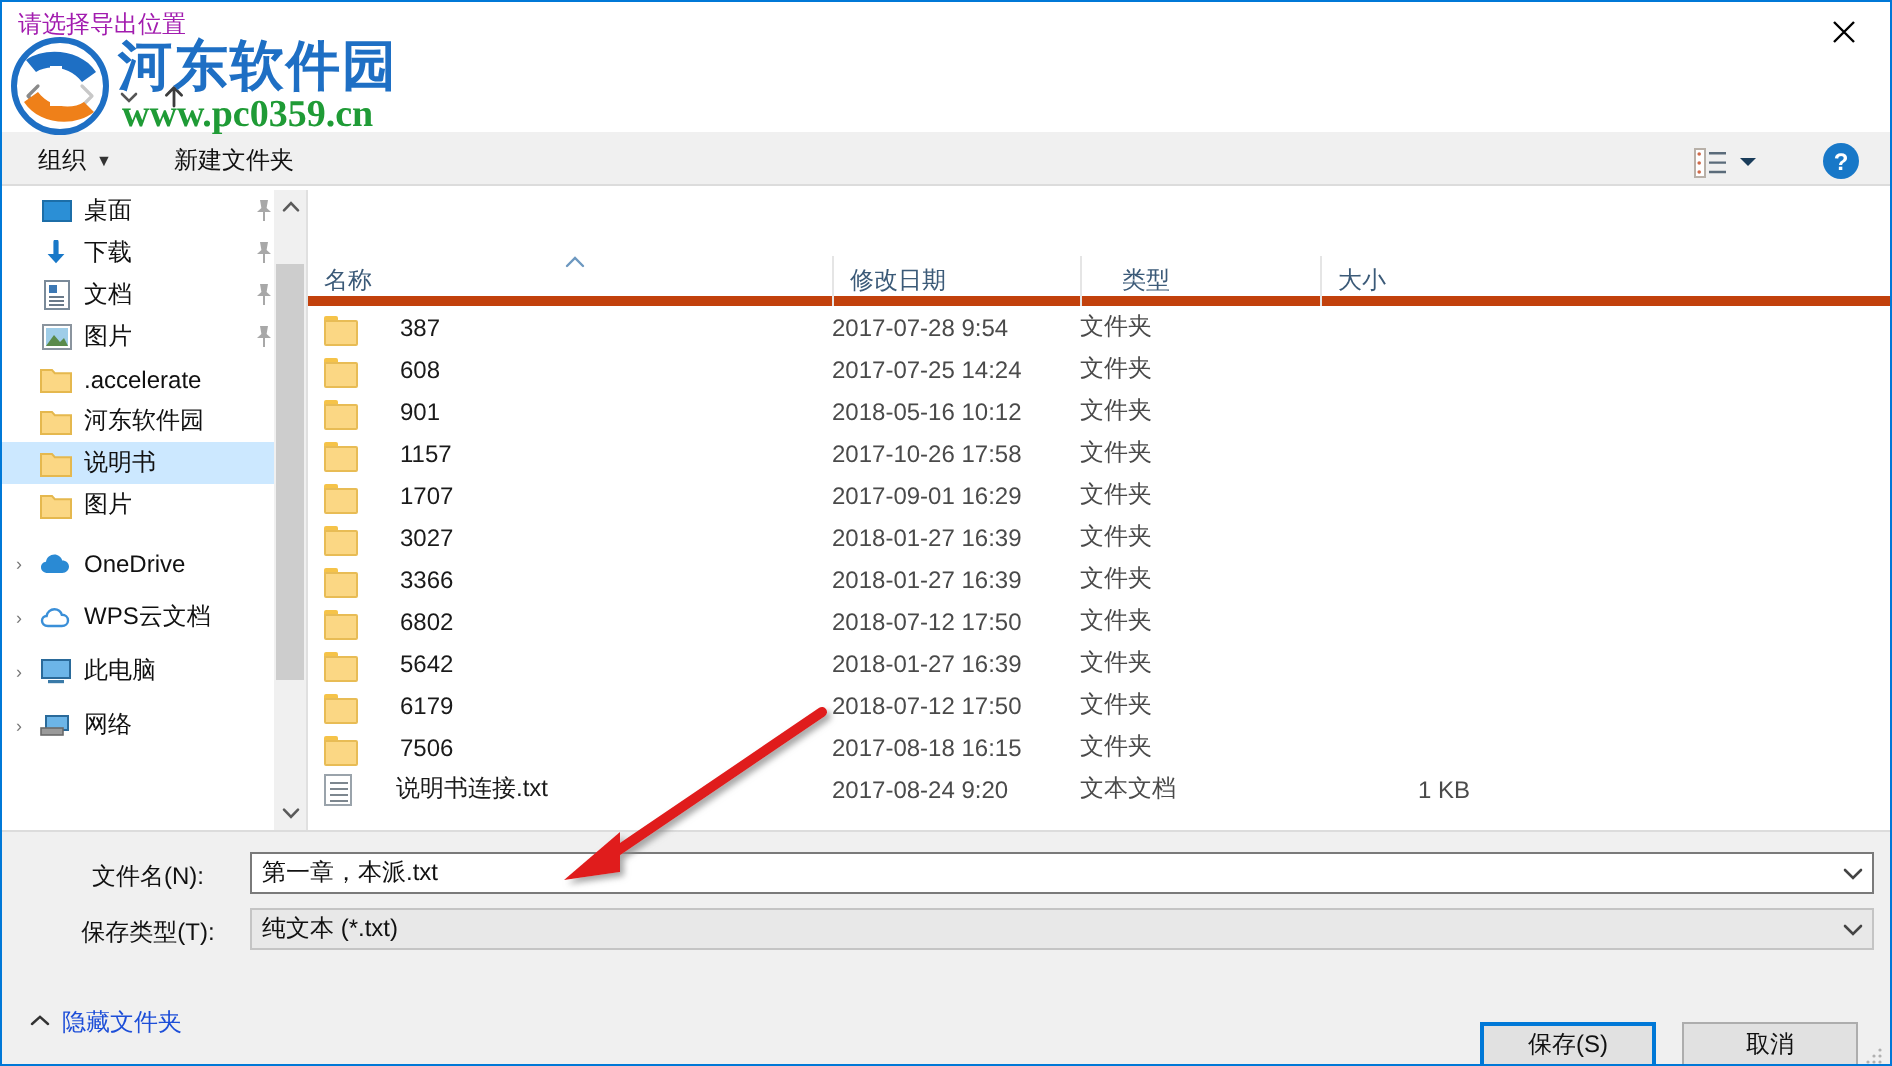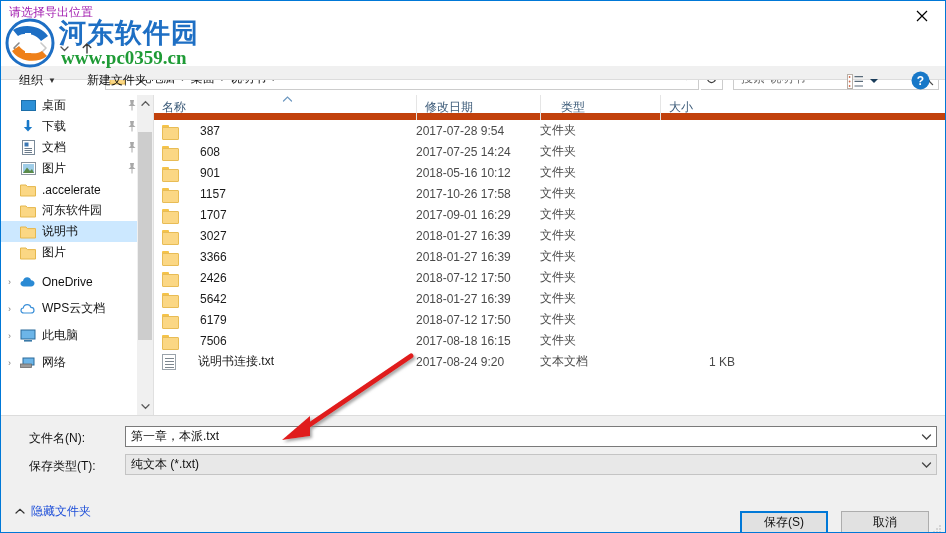--- a/index.html
+++ b/index.html
@@ -75,21 +75,21 @@
     display: flex; align-items: center;
   }
   #search-placeholder {
     flex: 1; font-size: 12px; color: #6e6e6e; padding-left: 7px;
     white-space: nowrap; overflow: hidden;
   }
   #search-icon { width: 22px; display: flex; align-items: center; justify-content: center; color: #4a4a4a; }
 
   
   #toolbar {
-    position: absolute; left: 0; top: 65px; width: 944px; height: 14px;
+    position: absolute; left: 0; top: 65px; width: 944px; height: 27px;
     background: #f0f0f0; border-bottom: 1px solid #dcdcdc;
   }
   .tb-item {
     position: absolute; top: 0; height: 29px;
     display: flex; align-items: center;
     font-size: 12px; color: #111111; padding: 0 8px; white-space: nowrap;
   }
   #tb-organize { left: 10px; }
   #tb-newfolder { left: 78px; }
   .tb-caret { margin-left: 5px; font-size: 8px; color: #333; }
@@ -146,21 +146,21 @@
     background: #e0e0e0;
   }
 
   
   #filelist {
     position: absolute; left: 153px; top: 0; width: 791px; height: 320px;
     background: #ffffff;
   }
   #col-headers {
     position: relative; height: 25px; width: 791px;
-    border-bottom: 7px solid #c2410c; background: #ffffff;
+    border-bottom: 5px solid #c2410c; background: #ffffff; margin-top: 33px;
   }
   .colh {
     position: absolute; top: 0; height: 25px;
     display: flex; align-items: center;
     font-size: 12px; color: #3b5a78; padding-left: 8px;
     border-left: 1px solid #e5e5e5; white-space: nowrap;
   }
   .colh:first-child { border-left: none; }
   #colh-name { left: 0; width: 262px; }
   #colh-date { left: 262px; width: 124px; text-align: center; }
@@ -211,21 +211,21 @@
     box-shadow: 0 3px 0 #7d878f, 0 6px 0 #7d878f, 0 9px 0 #7d878f;
   }
 
   
   #formarea {
     position: absolute; left: 0; top: 414px; width: 944px; height: 76px;
     background: #f0f0f0; border-top: 1px solid #dcdcdc;
   }
   .fld-label {
     position: absolute; font-size: 12px; color: #111111;
-    text-align: left; white-space: nowrap;
+    text-align: center; white-space: nowrap;
   }
   #lbl-filename { left: 28px; top: 14px; width: 90px; }
   #lbl-filetype { left: 28px; top: 42px; width: 90px; }
   #fld-filename {
     position: absolute; left: 124px; top: 10px; width: 812px; height: 21px;
     background: #ffffff; border: 1px solid #7a7a7a;
     display: flex; align-items: center;
   }
   #fld-filetype {
     position: absolute; left: 124px; top: 38px; width: 812px; height: 21px;
@@ -642,21 +642,21 @@
             <span class="folder-ico"></span>
             <span class="nm">3366</span>
           </span>
           <span class="cell-date">2018-01-27 16:39</span>
           <span class="cell-type">文件夹</span>
           <span class="cell-size"></span>
         </div>
         <div class="row">
           <span class="cell-name">
             <span class="folder-ico"></span>
-            <span class="nm">2426</span>
+            <span class="nm">6802</span>
           </span>
           <span class="cell-date">2018-07-12 17:50</span>
           <span class="cell-type">文件夹</span>
           <span class="cell-size"></span>
         </div>
         <div class="row">
           <span class="cell-name">
             <span class="folder-ico"></span>
             <span class="nm">5642</span>
           </span>

